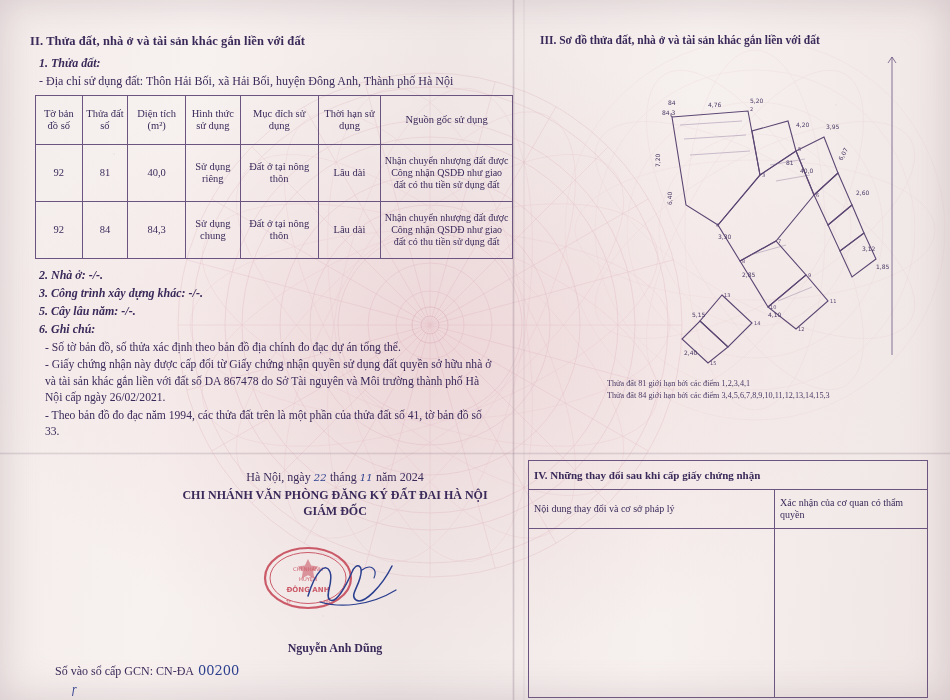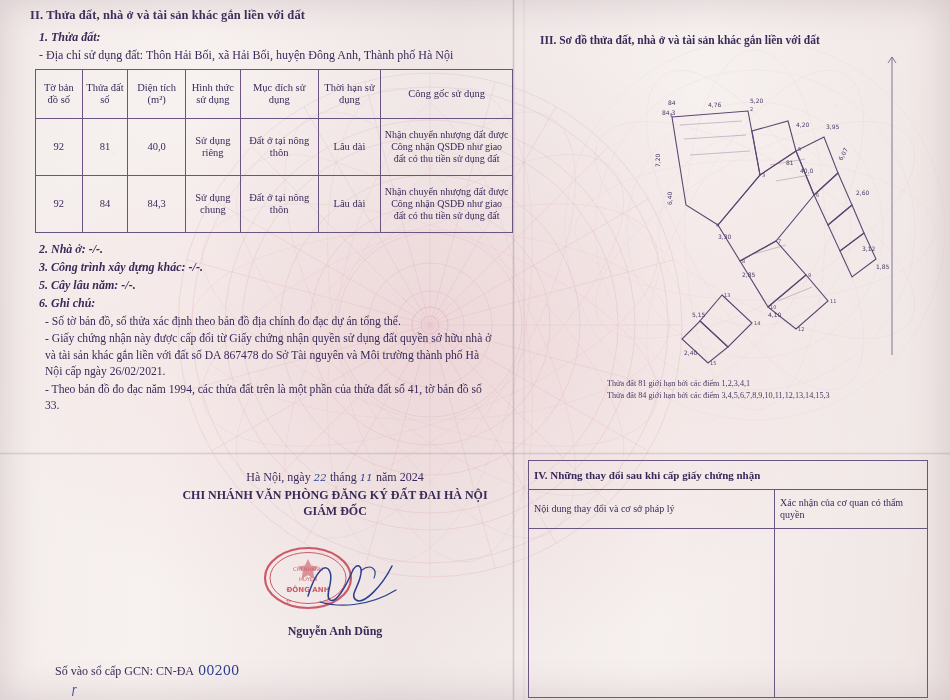--- a/index.html
+++ b/index.html
@@ -58,21 +58,21 @@
     width: 390px;
     height: 420px;
     opacity: 0.35;
     pointer-events: none;
   }
 
   
   .left-col {
     position: absolute;
     left: 30px;
-    top: 8px;
+    top: 34px;
     width: 480px;
   }
   h1.sec-title {
     font-size: 12.5px;
     font-weight: bold;
     margin: 0 0 7px 0;
     letter-spacing: .1px;
   }
   .sub-italic {
     font-style: italic;
@@ -153,21 +153,21 @@
     letter-spacing: .3px;
   }
   .sign-org {
     font-weight: bold;
     font-size: 12px;
     line-height: 1.35;
   }
   .sign-name {
     position: absolute;
     left: 175px;
-    top: 624px;
+    top: 641px;
     width: 320px;
     text-align: center;
     font-weight: bold;
     font-size: 12px;
   }
   
   .seal {
     position: absolute;
     left: 262px;
     top: 545px;
@@ -374,21 +374,21 @@
 
     <table class="parcel">
       <thead>
         <tr>
           <th class="c0">Tờ bản đồ số</th>
           <th class="c1">Thửa đất số</th>
           <th class="c2">Diện tích (m²)</th>
           <th class="c3">Hình thức sử dụng</th>
           <th class="c4">Mục đích sử dụng</th>
           <th class="c5">Thời hạn sử dụng</th>
-          <th class="c6">Công gốc sử dụng</th>
+          <th class="c6">Nguồn gốc sử dụng</th>
         </tr>
       </thead>
       <tbody>
         <tr>
           <td>92</td>
           <td>81</td>
           <td class="num-right">40,0</td>
           <td>Sử dụng riêng</td>
           <td>Đất ở tại nông thôn</td>
           <td>Lâu dài</td>

